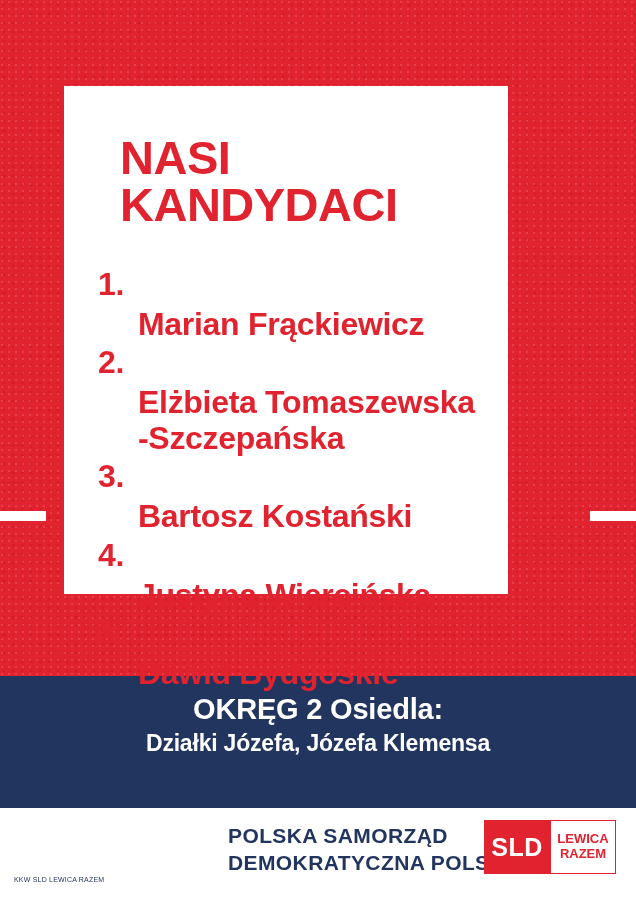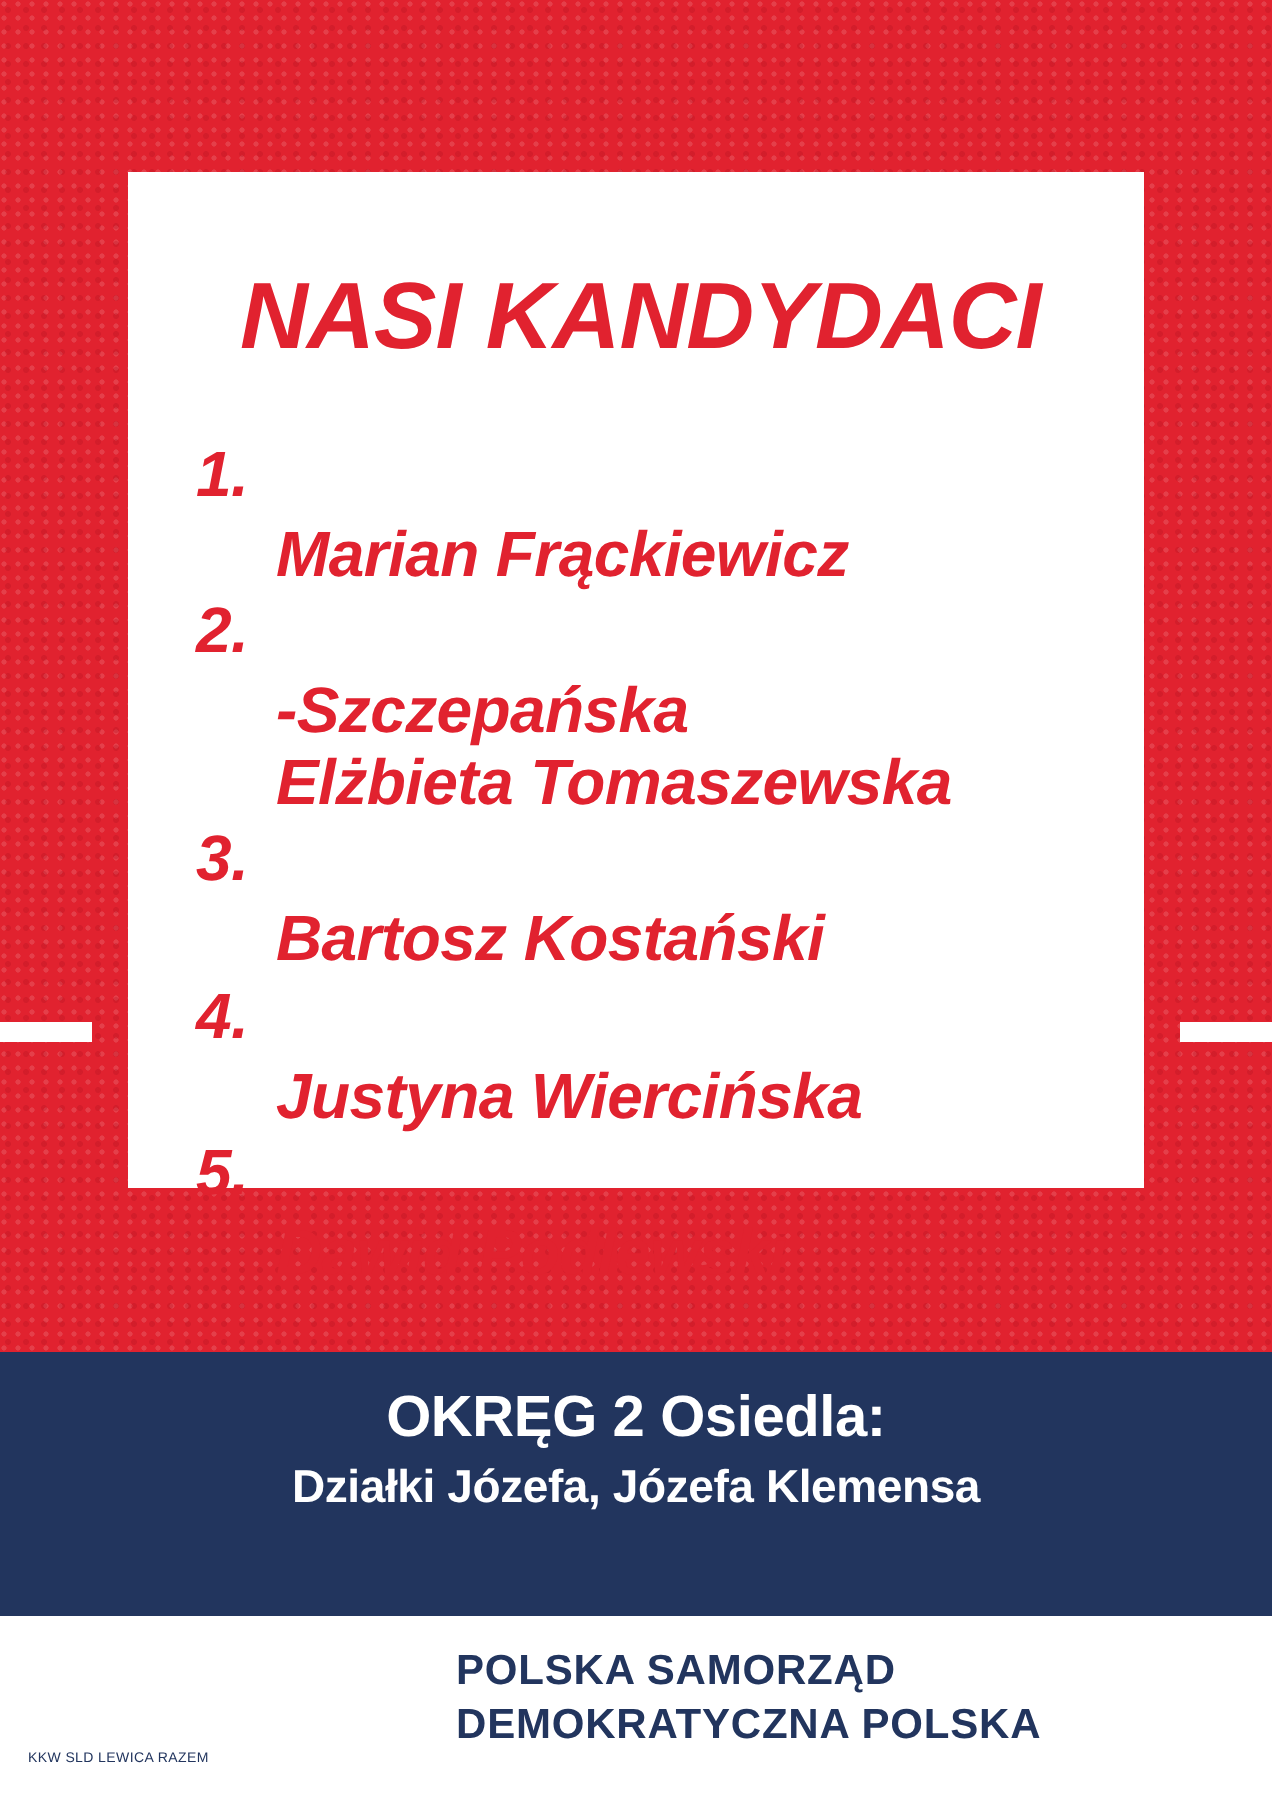--- a/index.html
+++ b/index.html
@@ -44,27 +44,26 @@
     top: 511px;
     z-index: 3;
   }
   .dash.left { left: 0; width: 46px; }
   .dash.right { right: 0; width: 46px; }
 
   .card {
     position: absolute;
     left: 64px;
     top: 86px;
-    width: 508px;
+    width: 444px;
     height: 508px;
     background: #ffffff;
     z-index: 4;
     box-sizing: border-box;
     padding: 34px 24px 0 34px;
-    font-style: italic;
   }
 
   .card-title {
     color: #e1222f;
     font-size: 47px;
     font-weight: bold;
     letter-spacing: -0.5px;
     margin: 14px 0 0 22px;
     line-height: 1;
   }
@@ -200,45 +199,52 @@
     <div class="card-title">NASI KANDYDACI</div>
 
     <ul class="cand-list">
       <li class="cand-item">
         <span class="cand-num">1.</span>
         <span class="cand-name">Marian Frąckiewicz</span>
       </li>
       <li class="cand-item">
         <span class="cand-num">2.</span>
         <span class="cand-name">
+          <span class="cont">Elżbieta Tomaszewska</span>
           <span class="cont">-Szczepańska</span>
-          <span class="cont">Elżbieta Tomaszewska</span>
         </span>
       </li>
       <li class="cand-item">
         <span class="cand-num">3.</span>
         <span class="cand-name">Bartosz Kostański</span>
       </li>
       <li class="cand-item">
         <span class="cand-num">4.</span>
         <span class="cand-name">Justyna Wiercińska</span>
       </li>
       <li class="cand-item">
         <span class="cand-num">5.</span>
-        <span class="cand-name">Dawid Podlewski</span>
+        <span class="cand-name">Dawid Bydgoskie</span>
       </li>
     </ul>
   </div>
 
   <div class="band">
     <div class="band-title">OKRĘG 2 Osiedla:</div>
     <div class="band-line second">Działki Józefa, Józefa Klemensa</div>
   </div>
 
   <div class="footer">
     <div class="slogan">
       <div>POLSKA SAMORZĄD</div>
       <div>DEMOKRATYCZNA POLSKA</div>
     </div>
     <div class="footnote">KKW SLD LEWICA RAZEM</div>
+    <div class="logo">
+      <div class="logo-sld">SLD</div>
+      <div class="logo-razem">
+        <span>LEWICA</span>
+        <span>RAZEM</span>
+      </div>
+    </div>
   </div>
 
 </div>
 
 </body></html>

